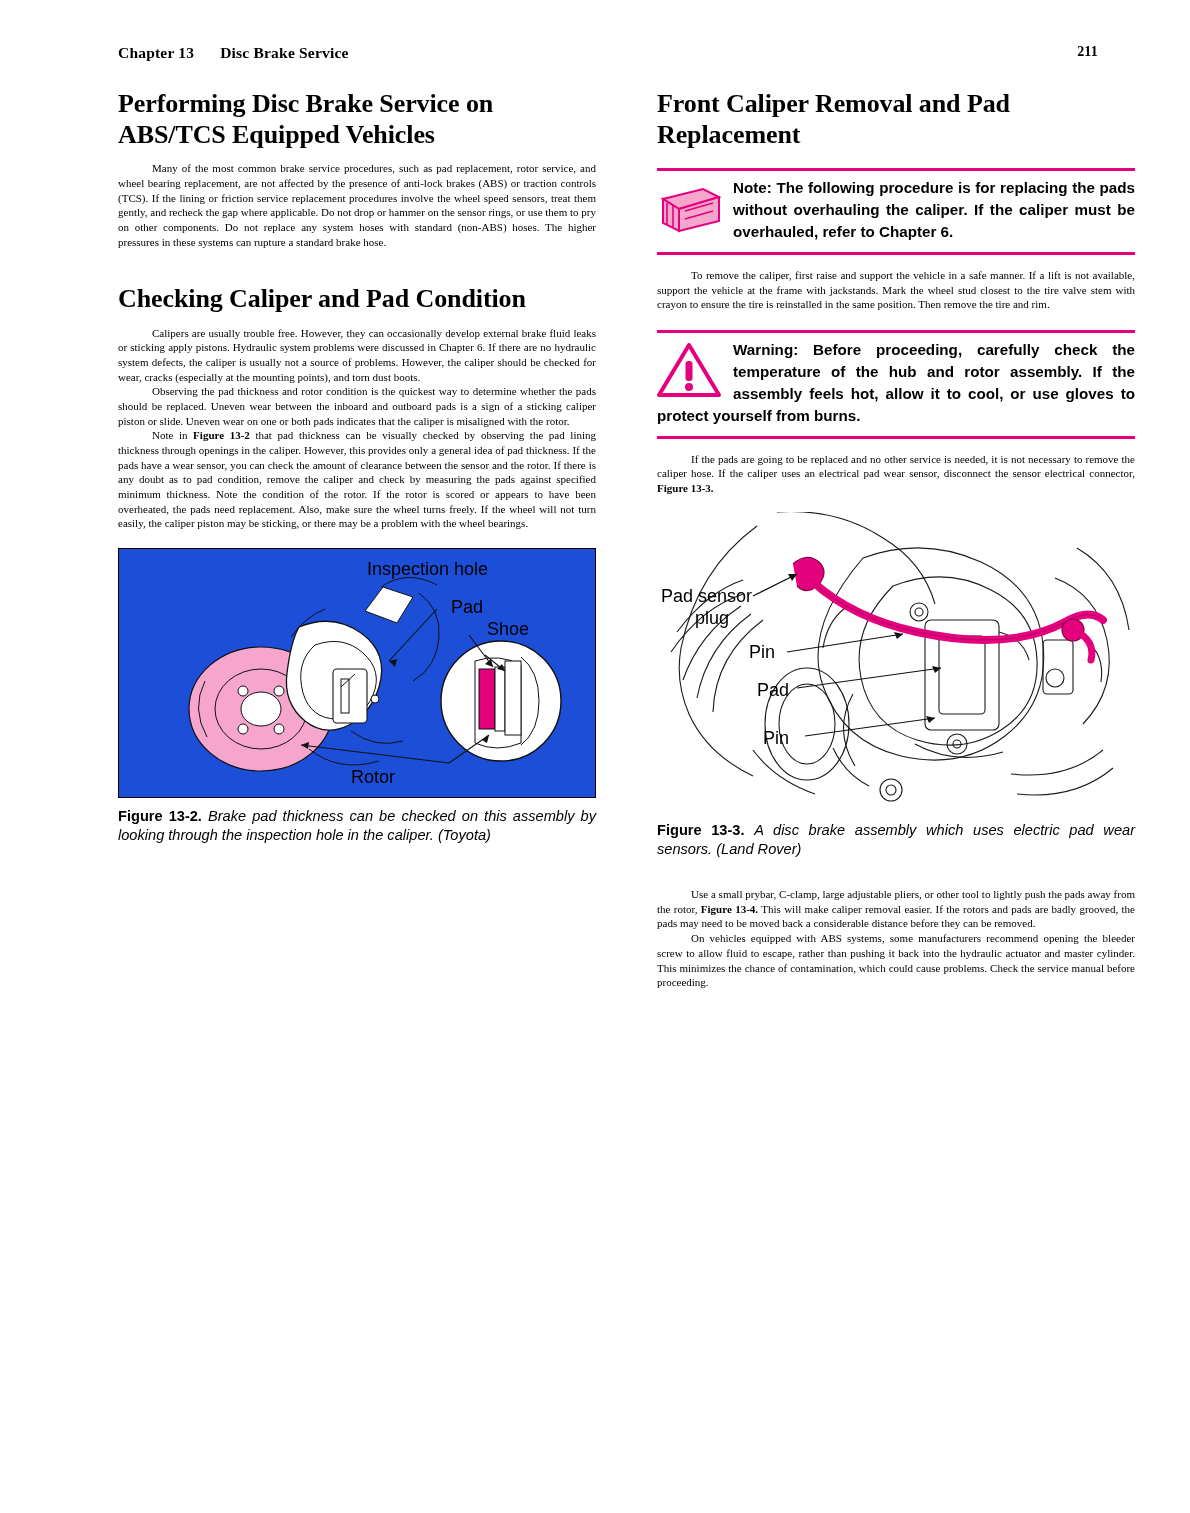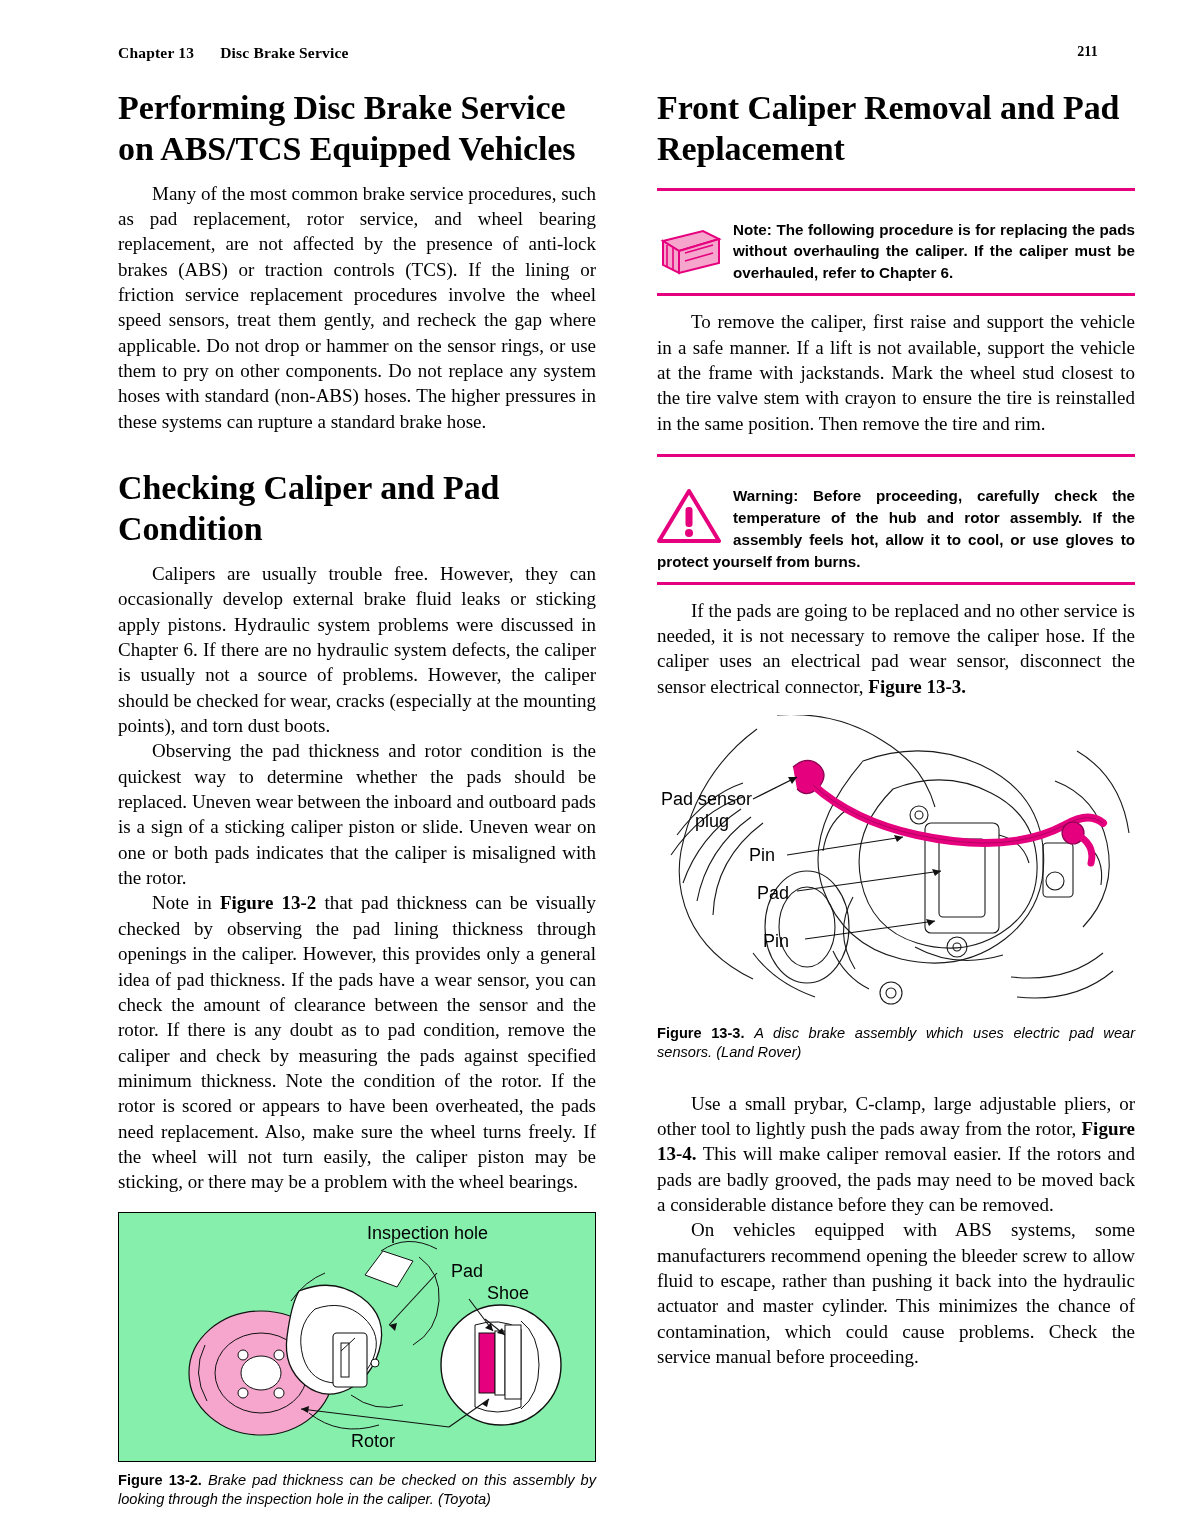--- a/index.html
+++ b/index.html
@@ -42,46 +42,46 @@
     position: absolute;
     top: 88px;
     width: 478px;
   }
   .col-left  { left: 118px; }
   .col-right { left: 657px; }
 
   h1.sec {
     font-family: "Liberation Serif", serif;
     font-weight: bold;
-    font-size: 34px;
+    font-size: 26px;
     line-height: 1.2;
     margin: 0 0 11px 0;
     letter-spacing: -0.1px;
   }
   h1.sec.second { margin-top: 34px; }
 
   p.body {
-    font-size: 19px;
+    font-size: 11px;
     line-height: 1.335;
     text-align: justify;
     margin: 0;
     text-indent: 34px;
     hyphens: auto;
   }
   p.body + p.body { margin-top: 0px; }
   .sp { margin-top: 13px !important; }
 
   b, strong { font-weight: bold; }
 
   
   .callout {
     position: relative;
     margin-top: 18px;
     margin-bottom: 6px;
-    padding: 28px 0 9px 0;
+    padding: 6px 0 9px 0;
     border-top: 3px solid #e5007d;
     border-bottom: 3px solid #e5007d;
   }
   .callout .ctext {
     font-family: "Liberation Sans", sans-serif;
     font-weight: bold;
     font-size: 15.2px;
     line-height: 1.44;
     text-align: justify;
   }
@@ -91,21 +91,21 @@
     height: 62px;
     margin-right: 8px;
     margin-top: 2px;
   }
 
   
   .figbox {
     border: 1.5px solid #000;
     box-sizing: border-box;
     position: relative;
-    background: #86efac;
+    background: #1d4ed8;
   }
   .figcap {
     font-family: "Liberation Sans", sans-serif;
     font-size: 14.6px;
     line-height: 1.32;
     margin-top: 9px;
     text-align: justify;
   }
   .figcap .lbl { font-weight: bold; font-style: normal; }
   .figcap .txt { font-style: italic; }

